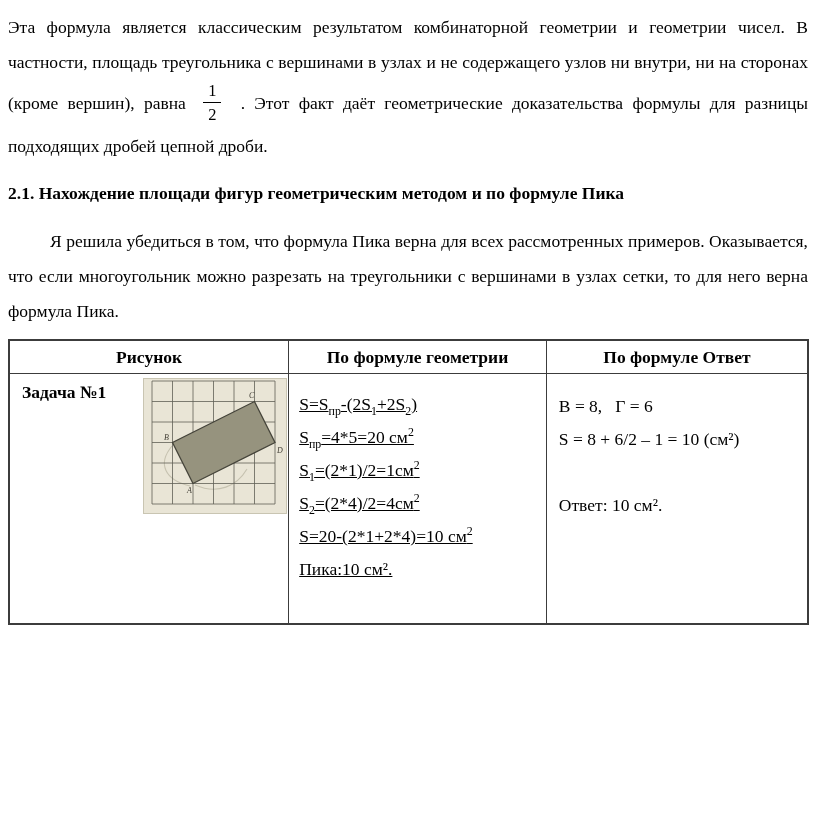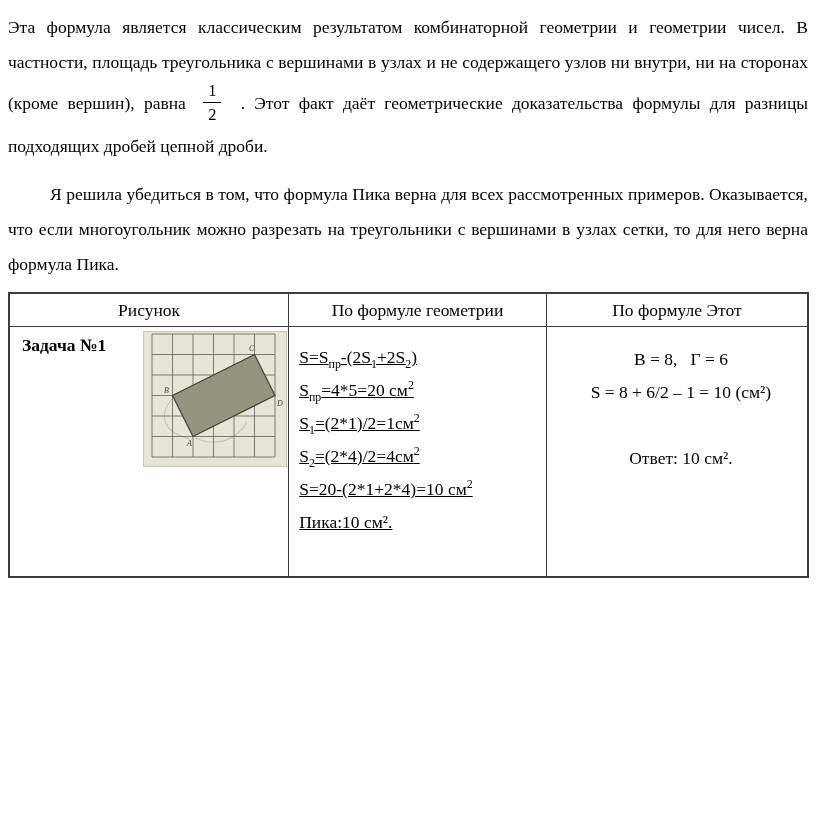--- a/index.html
+++ b/index.html
@@ -30,37 +30,37 @@
   .p2 { margin-top:13px; }
 
   .tbl-caption { margin:6px 44px 0 0; text-align:right; line-height:32px; }
 
   
   table.solutions {
     border-collapse:collapse; margin-top:10px; width:801px;
     border:2px solid #3c3c3c; table-layout:fixed;
   }
   table.solutions th {
-    border:1.5px solid #3c3c3c; font-weight:normal; text-align:center;
+    border:1.5px solid #3c3c3c; font-weight:bold; text-align:center;
     font-size:17.5px; padding:4px 2px; height:24px;
   }
   table.solutions td {
     border:1.5px solid #3c3c3c; vertical-align:top; height:249px; padding:0;
   }
   .col-fig { width:279px; }
   .col-geo { width:257px; }
   .col-pick { width:261px; }
 
   .cell-fig { position:relative;text-align:center; }
   .task-label { position:absolute; left:12px; top:8px; font-weight:bold; }
   .fig-wrap { position:absolute; left:132px; top:4px; }
 
   .cell-lines { padding:14px 4px 0 10px;text-decoration:underline; }
   .cell-lines .fline { line-height:33px; white-space:pre-wrap; }
-  .cell-pick-lines { padding:16px 4px 0 12px;text-align:center; }
+  .cell-pick-lines { padding:16px 4px 0 12px; }
   .cell-pick-lines .fline { line-height:33px; white-space:pre-wrap; }
   .spacer-line { height:33px; }
 
   sub { font-size:68%; line-height:0; }
   sup { font-size:68%; line-height:0; }
 </style>
 </head>
 <body>
 
 <div class="page">
@@ -68,36 +68,37 @@
   <p class="para">
     <span>Эта формула является классическим результатом комбинаторной геометрии и геометрии чисел. В частности, площадь треугольника с вершинами в узлах и не содержащего узлов ни внутри, ни на сторонах (кроме вершин), равна</span>
     <span class="frac">
       <span class="num">1</span>
       <span class="den">2</span>
     </span>
     <span>. Этот факт даёт геометрические доказательства формулы для разницы подходящих дробей цепной дроби.</span>
   </p>
 
 
+  <p class="subheading">2.1. Нахождение площади фигур геометрическим методом и по формуле Пика</p>
 
   <p class="para indent p2">Я решила убедиться в том, что формула Пика верна для всех рассмотренных примеров. Оказывается, что если многоугольник можно разрезать на треугольники с вершинами в узлах сетки, то для него верна формула Пика.</p>
 
 
 
   <table class="solutions">
     <colgroup>
         <col class="col-fig">
         <col class="col-geo">
         <col class="col-pick">
       </colgroup>
     <thead>
       <tr>
         <th>Рисунок</th>
         <th>По формуле геометрии</th>
-        <th>По формуле Этот</th>
+        <th>По формуле Ответ</th>
       </tr>
     </thead>
     <tbody>
       <tr>
         <td class="cell-fig">
           <span class="task-label">Задача №1</span>
           <span class="fig-wrap">
             <svg width="146" height="138" viewBox="0 0 146 138">
               <g fill="#e9e5d6">
                 <rect x="1.5" y="0.5" width="143" height="135" stroke-width="1" stroke="#c9c5b2"></rect>

